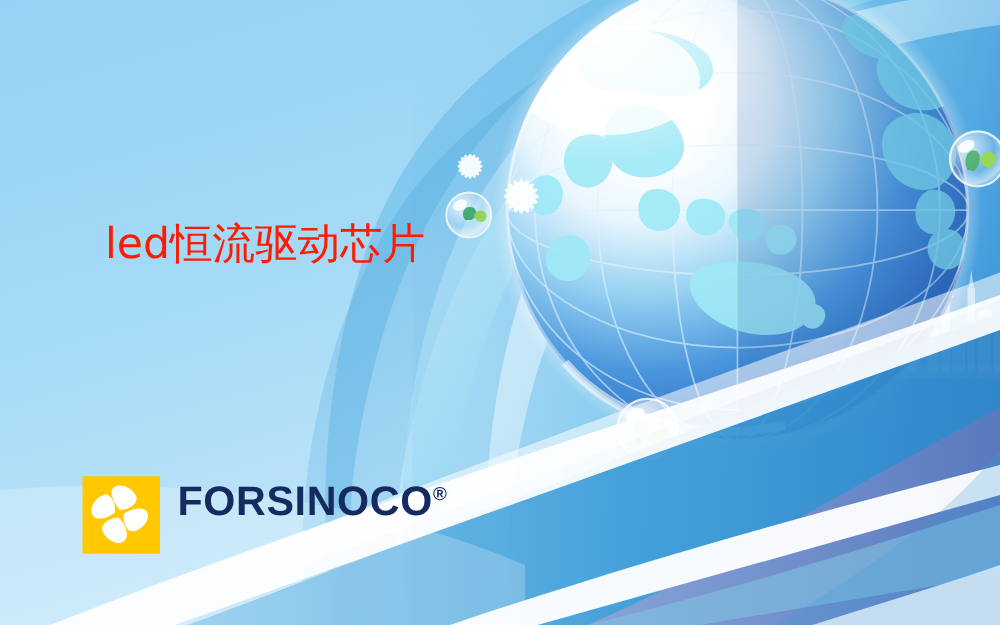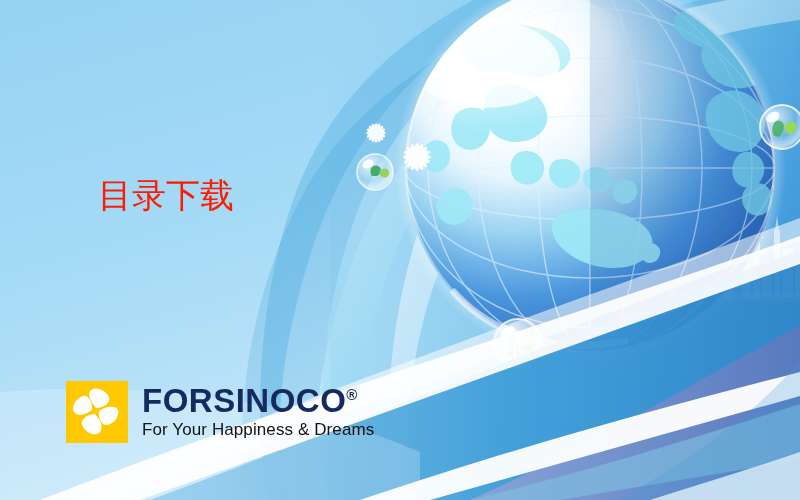--- a/index.html
+++ b/index.html
@@ -304,31 +304,30 @@
         <path d="M800,404 L800,460 L560,500 L470,500 C600,468 700,436 800,404 Z" fill="#7fbede" opacity="0.65"></path>
         <path d="M800,452 L800,500 L650,500 C700,484 754,468 800,452 Z" fill="#ffffff" opacity="0.9"></path>
         <path d="M620,500 C700,452 760,410 800,360 L800,500 Z" fill="#3f9dd8" opacity="0.25"></path>
       </g>
 
       <path d="M0,392 C140,380 300,400 420,452 L420,500 L0,500 Z" fill="#ffffff" opacity="0.22"></path>
     </g>
   </svg>
 
   <div class="headline">
-    <span class="line2">目录下载</span>
+    <span class="line1">led恒流驱动芯片</span>
   </div>
 
   <div class="logo">
     <div class="logo-mark">
       <svg viewBox="0 0 62 62" xmlns="http://www.w3.org/2000/svg" aria-hidden="true">
         <path d="M30,27 C24,20 21,12 25,9 C30,5 40,9 43,16 C45,21 38,27 30,27 Z" fill="#ffffff"></path>
         <path d="M33,30 C40,25 50,24 52,29 C54,35 48,43 41,44 C36,45 32,38 33,30 Z" fill="#ffffff"></path>
         <path d="M29,33 C35,39 38,48 33,52 C28,56 19,51 16,44 C14,39 21,33 29,33 Z" fill="#ffffff"></path>
         <path d="M26,29 C20,34 11,36 8,31 C5,26 10,17 17,15 C22,13 27,21 26,29 Z" fill="#ffffff"></path>
       </svg>
     </div>
     <div class="logo-text">
       <div class="logo-wordmark"><span>FORSINOCO</span><span class="reg">®</span></div>
-      <div class="logo-tagline">For Your Happiness &amp; Dreams</div>
     </div>
   </div>
 
 </div>
 
 </body></html>

